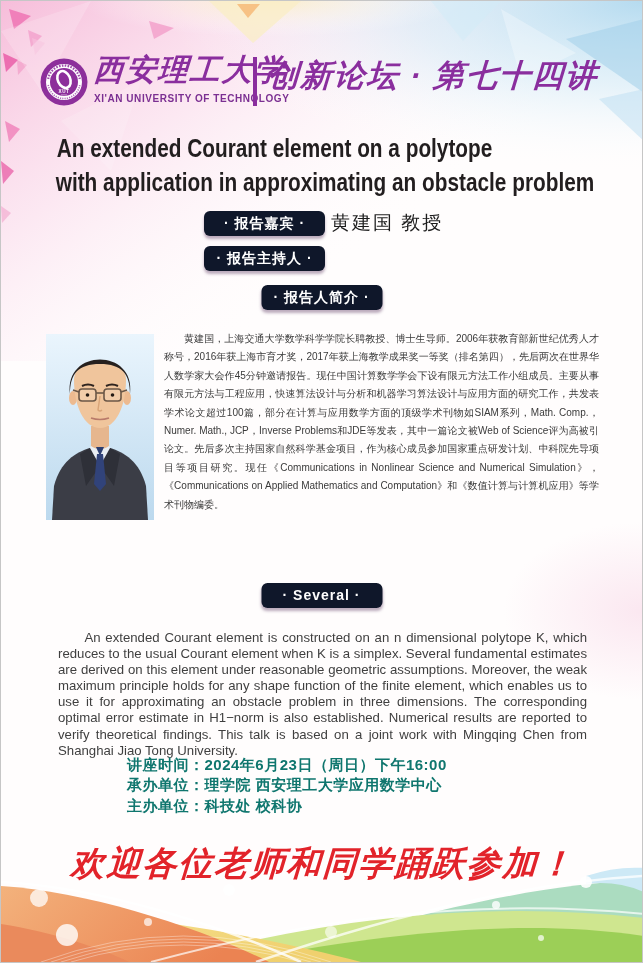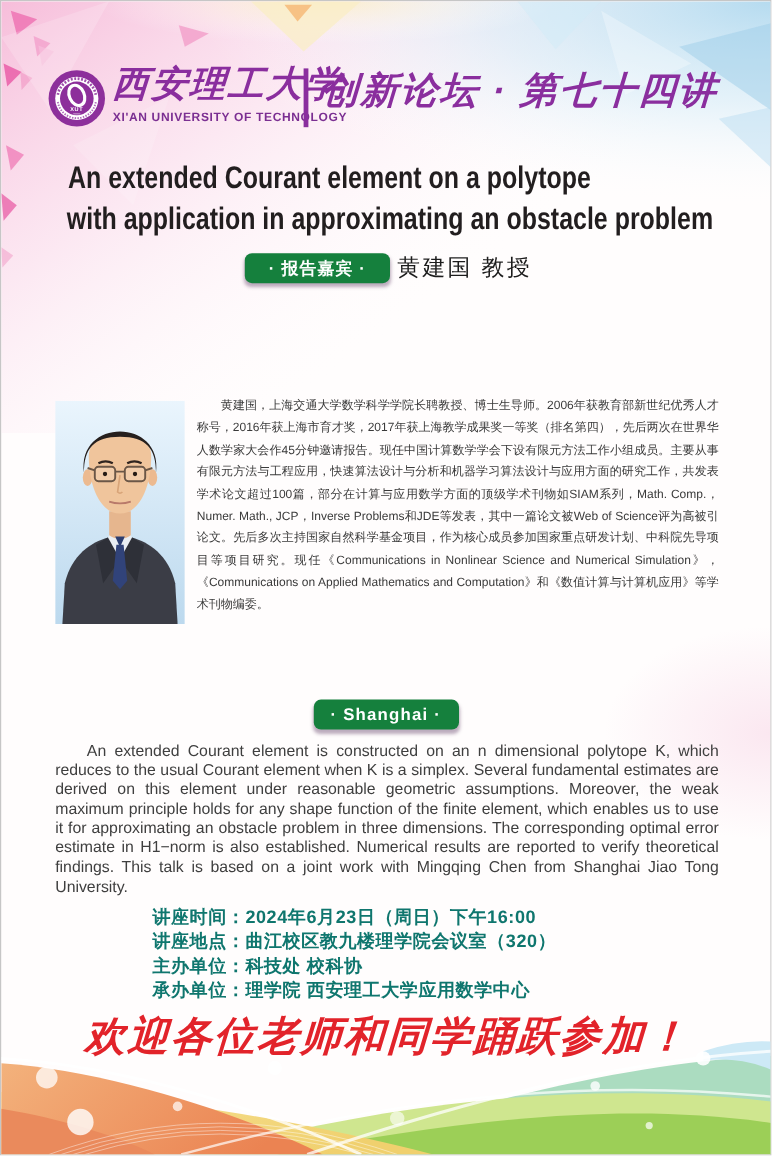--- a/index.html
+++ b/index.html
@@ -17,37 +17,37 @@
   .uni-block{position:absolute;left:93px;top:49px;}
   .uni-cn{font-size:30px;font-weight:bold;font-style:italic;color:#8a2e9e;letter-spacing:2px;transform:skewX(-4deg);}
   .uni-en{font-size:10px;font-weight:bold;color:#7b2f92;letter-spacing:.55px;margin-top:2px;}
   .hdr-divider{position:absolute;left:252px;top:56px;width:4px;height:49px;background:#8a2e9e;}
   .forum{position:absolute;left:262px;top:54px;width:340px;text-align:center;
     font-size:31px;font-weight:bold;font-style:italic;color:#8a2e9e;letter-spacing:2px;transform:skewX(-3deg);}
   
   .title{position:absolute;top:130px;left:0;width:547px;text-align:center;font-weight:bold;color:#221e1f;}
   .title-line{font-size:26px;line-height:34px;white-space:nowrap;transform:scaleX(.8);transform-origin:center;}
   
-  .badge{background:#15803d;color:#fff;font-weight:bold;border-radius:6px;
+  .badge{background:#0f172a;color:#fff;font-weight:bold;border-radius:6px;
     box-shadow:0 3px 3px rgba(60,20,70,.35);text-align:center;}
   .badge.small{width:121px;height:25px;line-height:25px;font-size:14px;letter-spacing:1px;}
   .speaker-row{position:absolute;left:203px;display:flex;align-items:center;}
   .row1{top:209px;} .row2{top:245px;}
   .speaker-name{margin-left:6px;font-size:19px;color:#1c1c1c;letter-spacing:2px;}
   .section-badge{position:absolute;left:50%;transform:translateX(-50%);}
   .bio-badge{top:284px;} .abs-badge{top:582px;}
   
   .bio{position:absolute;top:329px;left:45px;width:553px;font-size:10px;line-height:18.4px;
     color:#3a3a3a;text-align:justify;}
   .bio p{margin:0;text-indent:2em;}
   .photo{float:left;width:108px;height:186px;margin:4px 10px 2px 0;}
   
   .abstract{position:absolute;top:617px;left:45px;width:553px;font-size:13.2px;line-height:16.1px;
     color:#3f3f3f;text-align:justify;}
-  .abstract p{margin:0;text-indent:2em;}
+  .abstract p{margin:12px;text-indent:2em;}
   
   .details{position:absolute;top:754px;left:126px;font-size:15px;line-height:20.4px;
     color:#0f766e;font-weight:600;letter-spacing:.5px;}
   .detail-row span{display:inline;}
   
   .welcome{position:absolute;top:840px;left:0;width:643px;text-align:center;
     font-size:34px;font-weight:bold;font-style:italic;color:#e2232a;letter-spacing:2px;transform:skewX(-3deg);}
 </style>
 </head>
 <body>
@@ -154,22 +154,24 @@
   <div class="title">
     <div class="title-line">An extended Courant element on a polytope</div>
     <div class="title-line">with application in approximating an obstacle problem</div>
   </div>
 
   <div class="speaker-row row1">
     <div class="badge small">· 报告嘉宾 ·</div>
     <div class="speaker-name">黄建国 教授</div>
   </div>
   <div class="speaker-row row2">
-  </div>
-
+    <div class="badge small">· 报告主持人 ·</div>
+  </div>
+
+  <div class="badge small section-badge bio-badge">· 报告人简介 ·</div>
   <div class="bio">
     <div class="photo">
       <svg viewBox="0 0 108 186" width="108" height="186" xmlns="http://www.w3.org/2000/svg">
         <defs>
           <linearGradient id="pbg" x1="0" y1="0" x2="0" y2="1">
             <stop offset="0" stop-color="#eaf5fd"></stop>
               <stop offset="1" stop-color="#bcd9ee"></stop>
           </linearGradient>
         </defs>
         <rect width="108" height="186" fill="url(#pbg)"></rect>
@@ -195,35 +197,32 @@
         </g>
         <circle cx="41.5" cy="61" r="1.8" fill="#241a14"></circle>
         <circle cx="66.5" cy="61" r="1.8" fill="#241a14"></circle>
         <path d="M54,62 L52,76 Q54,78 56,76" stroke="#d8a478" stroke-width="1.4" fill="none"></path>
         <path d="M45,84 Q54,87 63,84" stroke="#b97a6a" stroke-width="1.6" fill="none"></path>
       </svg>
     </div>
     <p>黄建国，上海交通大学数学科学学院长聘教授、博士生导师。2006年获教育部新世纪优秀人才称号，2016年获上海市育才奖，2017年获上海教学成果奖一等奖（排名第四），先后两次在世界华人数学家大会作45分钟邀请报告。现任中国计算数学学会下设有限元方法工作小组成员。主要从事有限元方法与工程应用，快速算法设计与分析和机器学习算法设计与应用方面的研究工作，共发表学术论文超过100篇，部分在计算与应用数学方面的顶级学术刊物如SIAM系列，Math. Comp.，Numer. Math., JCP，Inverse Problems和JDE等发表，其中一篇论文被Web of Science评为高被引论文。先后多次主持国家自然科学基金项目，作为核心成员参加国家重点研发计划、中科院先导项目等项目研究。现任《Communications in Nonlinear Science and Numerical Simulation》，《Communications on Applied Mathematics and Computation》和《数值计算与计算机应用》等学术刊物编委。</p>
   </div>
 
-  <div class="badge small section-badge abs-badge">· Shanghai ·</div>
+  <div class="badge small section-badge abs-badge">· Several ·</div>
   <div class="abstract">
     <p>An extended Courant element is constructed on an n dimensional polytope K, which reduces to the usual Courant element when K is a simplex. Several fundamental estimates are derived on this element under reasonable geometric assumptions. Moreover, the weak maximum principle holds for any shape function of the finite element, which enables us to use it for approximating an obstacle problem in three dimensions. The corresponding optimal error estimate in H1−norm is also established. Numerical results are reported to verify theoretical findings. This talk is based on a joint work with Mingqing Chen from Shanghai Jiao Tong University.</p>
   </div>
 
   <div class="details">
     <div class="detail-row">
       <span>讲座时间：</span><span>2024年6月23日（周日）下午16:00</span>
     </div>
     <div class="detail-row">
-      <span>讲座地点：</span><span>曲江校区教九楼理学院会议室（320）</span>
+      <span>承办单位：</span><span>理学院 西安理工大学应用数学中心</span>
     </div>
     <div class="detail-row">
       <span>主办单位：</span><span>科技处 校科协</span>
     </div>
-    <div class="detail-row">
-      <span>承办单位：</span><span>理学院 西安理工大学应用数学中心</span>
-    </div>
   </div>
 
   <div class="welcome">欢迎各位老师和同学踊跃参加！</div>
 
 </div>
 
 </body></html>

